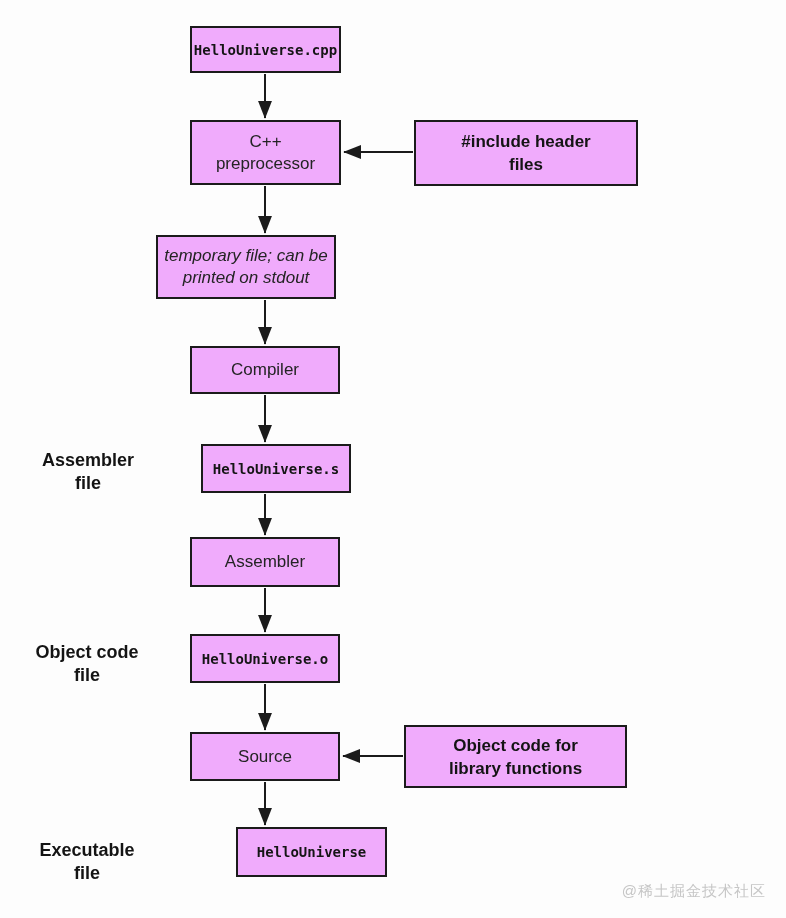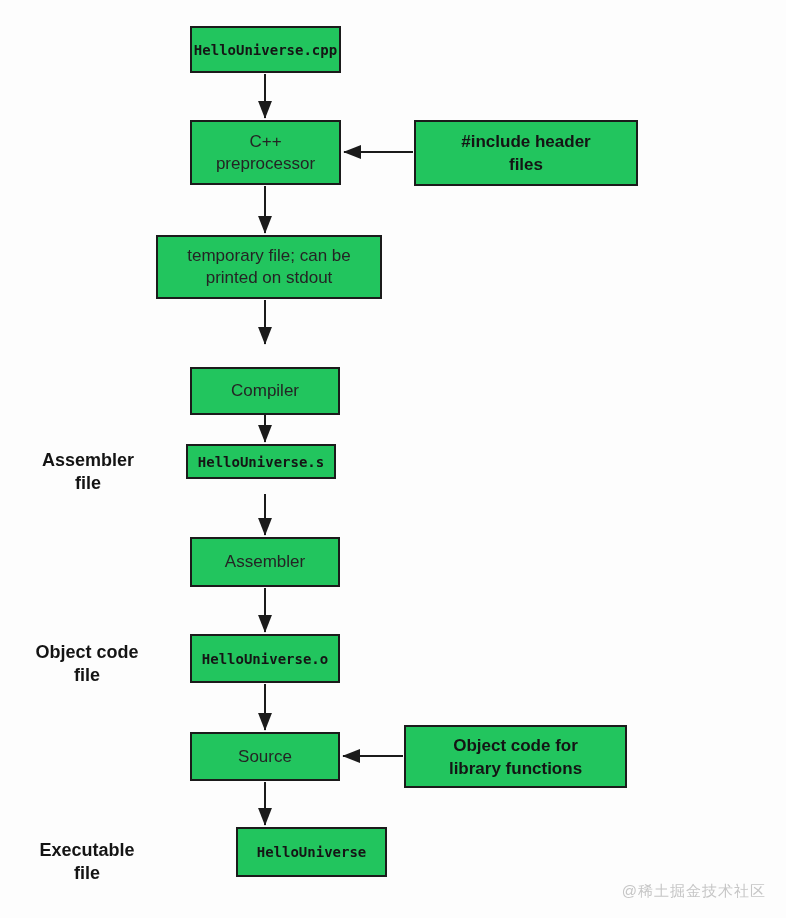--- a/index.html
+++ b/index.html
@@ -11,21 +11,21 @@
   }
   #canvas {
     position: relative;
     width: 786px; height: 918px;
     background: #fdfdfd;
     overflow: hidden;
   }
   .arrows { position: absolute; left: 0; top: 0; }
   .box {
     position: absolute;
-    background: #22c55e;
+    background: #f0abfc;
     border: 2px solid #1b1b1b;
     display: flex;
     flex-direction: column;
     align-items: center;
     justify-content: center;
     text-align: center;
   }
   .sans  { font-size: 17px; line-height: 22px; color: #242424; }
   .mono  {
     font-family: "DejaVu Sans Mono", "Liberation Mono", monospace;
@@ -51,23 +51,23 @@
     font-size: 15px;
     letter-spacing: 1px;
     color: #c6c6c6;
     text-align: right;
     margin-top: 12px;
   }
 
   
   #nd-source       { left: 190px; top: 26px;  width: 151px; height: 47px; }
   #nd-preprocessor { left: 190px; top: 120px; width: 151px; height: 65px; }
-  #nd-tempfile     { left: 156px; top: 235px; width: 226px; height: 64px; }
-  #nd-compiler     { left: 190px; top: 346px; width: 150px; height: 48px; margin-top: 21px; }
-  #nd-assembly     { left: 186px; top: 444px; width: 150px; height: 35px; }
+  #nd-tempfile     { left: 156px; top: 235px; width: 180px; height: 64px; font-style: italic; }
+  #nd-compiler     { left: 190px; top: 346px; width: 150px; height: 48px; }
+  #nd-assembly     { left: 201px; top: 444px; width: 150px; height: 49px; }
   #nd-assembler    { left: 190px; top: 537px; width: 150px; height: 50px; }
   #nd-object       { left: 190px; top: 634px; width: 150px; height: 49px; }
   #nd-linker       { left: 190px; top: 732px; width: 150px; height: 49px; }
   #nd-executable   { left: 189px; top: 827px; width: 151px; height: 50px; margin-left: 47px; }
   #nd-headers      { left: 414px; top: 120px; width: 224px; height: 66px; }
   #nd-libraries    { left: 404px; top: 725px; width: 223px; height: 63px; }
 
   
   #lb-source     { left: 13px; top: 93px;  }
   #lb-assembler  { left: 12px; top: 449px; }

